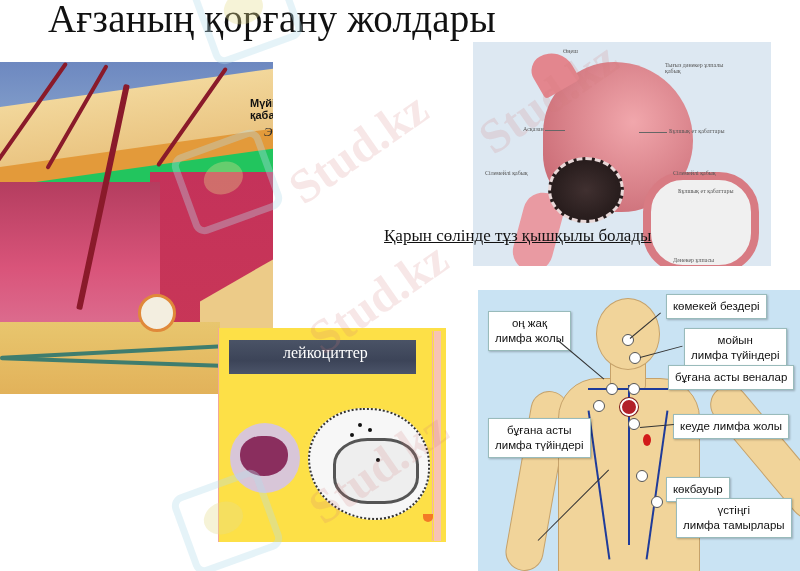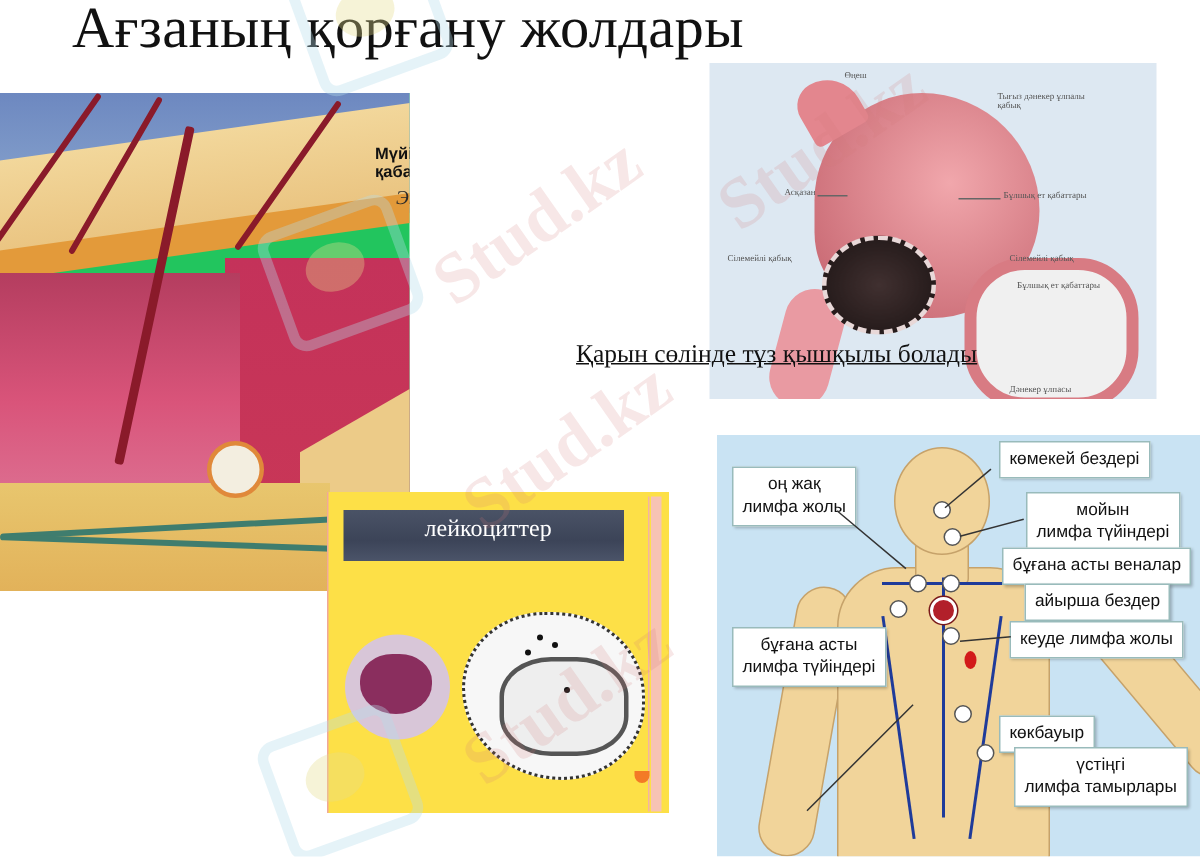--- a/index.html
+++ b/index.html
@@ -155,21 +155,20 @@
   <div class="abs tag" style="left:188px;top:4px;"><span>көмекей бездері</span></div>
   <div class="abs tag" style="left:10px;top:21px;">
     <div>оң жақ</div>
     <div>лимфа жолы</div>
   </div>
   <div class="abs tag" style="left:206px;top:38px;">
     <div>мойын</div>
     <div>лимфа түйіндері</div>
   </div>
   <div class="abs tag" style="left:190px;top:75px;"><span>бұғана асты веналар</span></div>
-  <div class="abs tag" style="left:205px;top:99px;"><span>айырша бездер</span></div>
   <div class="abs tag" style="left:195px;top:124px;"><span>кеуде лимфа жолы</span></div>
   <div class="abs tag" style="left:10px;top:128px;">
     <div>бұғана асты</div>
     <div>лимфа түйіндері</div>
   </div>
   <div class="abs tag" style="left:188px;top:173px;margin-top:14px;"><span>көкбауыр</span></div>
   <div class="abs tag" style="left:198px;top:208px;">
     <div>үстіңгі</div>
     <div>лимфа тамырлары</div>
   </div>

